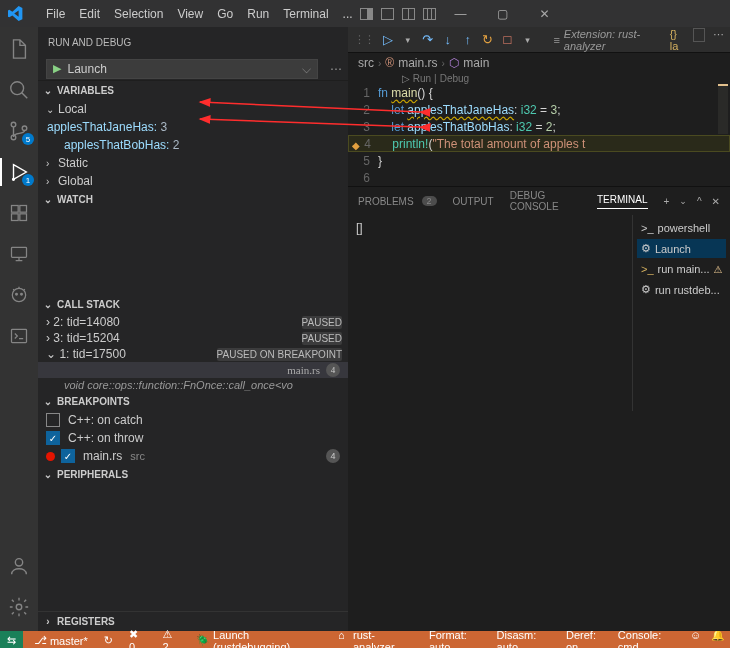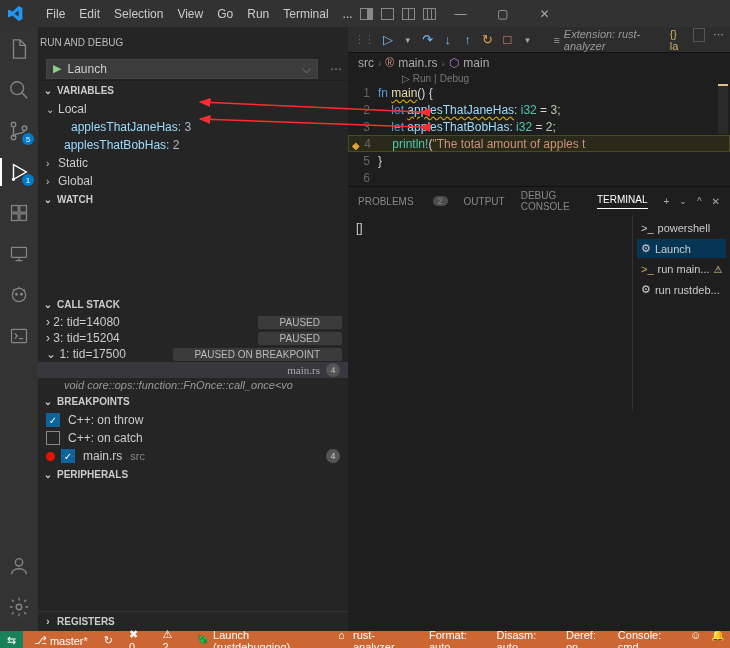--- a/index.html
+++ b/index.html
@@ -20,34 +20,34 @@
 
 .main { display: flex; height: 604px; }
 .activitybar { width: 38px; background: #333333; display: flex; flex-direction: column; align-items: center; padding-top: 10px; gap: 17px; }
 .activitybar .icon { width: 24px; height: 24px; display: flex; align-items: center; justify-content: center; color: #858585; font-size: 18px; position: relative; cursor: pointer; }
 .activitybar .icon.active { color: #ffffff; }
 .activitybar .icon.active::before { content: ''; position: absolute; left: -7px; top: -2px; bottom: -2px; width: 2px; background: #fff; }
 .badge { position: absolute; bottom: -2px; right: -3px; background: #007acc; color: #fff; border-radius: 7px; font-size: 8px; min-width: 12px; height: 12px; display: flex; align-items: center; justify-content: center; padding: 0 2px; }
 .activitybar .bottom { margin-top: auto; margin-bottom: 12px; display:flex; flex-direction:column; gap:17px; align-items:center;}
 
 .sidebar { width: 310px; background: #252526; display: flex; flex-direction: column; overflow: hidden; }
-.sidebar-header { height: 30px; display: flex; align-items: center; padding: 0 2px; font-size: 10px; color: #bbb; }
+.sidebar-header { height: 30px; display: flex; align-items: center; padding: 0 10px; font-size: 10px; color: #bbb; }
 .launch-row { display: flex; align-items: center; height: 24px; background: #252526; border-bottom: 1px solid #1e1e1e; }
 .launch-btn { background: #3c3c3c; border: 1px solid #444; height: 20px; margin: 0 6px 0 8px; flex: 1; display: flex; align-items: center; padding: 0 6px; font-size: 12px;}
 .play-tri { color: #89d185; margin-right: 6px; font-size:11px;}
 .launch-row .dots { padding: 0 6px; color:#999;}
 
 .section-header { display: flex; align-items: center; font-size: 10px; font-weight: 700; color: #ccc; padding: 4px 4px; cursor: pointer; background:#252526;}
 .section-header .chev { margin-right: 3px; font-size: 10px; width: 12px; text-align:center;}
 .tree-row { display: flex; align-items: center; padding: 1px 0; font-size: 12px; min-height: 18px;}
 .tree-row .chev { width: 10px; font-size:10px; margin: 0 2px 0 8px; }
 .var-name { color: #9cdcfe; }
 .var-val { color: #aab8c5; }
 .callstack-row { display: flex; align-items: center; justify-content: space-between; padding: 1px 6px 1px 8px; font-size: 12px; }
-.paused-badge { background: #3b3b3c; color:#bbb; font-size: 10px; padding: 1px 22px; border-radius: 2px; }
+.paused-badge { background: #3b3b3c; color:#bbb; font-size: 10px; padding: 1px 0; border-radius: 2px; }
 .stackframe { padding: 1px 8px 1px 26px; font-size: 11px; color: #ccc; display: flex; align-items: center; font-family: Consolas, monospace; white-space: nowrap; overflow:hidden;}
 .stackframe .file { margin-left: auto; color:#aaa; font-family: 'Segoe UI'; }
 .stackframe .linecircle { background:#555; border-radius:50%; width:14px; height:14px; display:inline-flex; align-items:center; justify-content:center; font-size:9px; margin-left:6px; font-family:'Segoe UI';}
 .bp-row { display: flex; align-items: center; padding: 2px 8px; font-size: 12px; }
 .chk { width: 14px; height: 14px; background: #0e639c; margin-right: 8px; display: inline-flex; align-items: center; justify-content: center; }
 .chk.off { background: #252526; border: 1px solid #888; }
 .chk::after { content: '✓'; font-size: 10px; color: #fff; }
 .chk.off::after { content: ''; }
 .bpdot { width: 9px; height: 9px; border-radius: 50%; background: #e51400; margin-right: 6px; }
 .bp-row .src { color: #888; margin-left: 8px; font-size: 11px;}
@@ -78,21 +78,21 @@
 .ty { color: #4ec9b0; }
 .num { color: #b5cea8; }
 .mac { color: #4ec9b0; }
 .str { color: #ce9178; }
 .hl-line { background: #2a2a1a; border:1px solid #4a4a20; }
 .wavy {  text-decoration: underline wavy #cca700; text-underline-offset:2px;}
 .minimap { position:absolute; right:2px; top:0; width:10px; height:50px; background:#2a2a28; border-top:2px solid #e2c08d;}
 
 .bottom-panel { height: 225px; border-top: 1px solid #111; display: flex; flex-direction: column; background:#1e1e1e;}
 .panel-tabs { display: flex; align-items: center; height: 28px; padding: 0 10px; gap: 16px; font-size: 10px; color: #888; }
-.panel-tabs .tab { cursor: pointer; display:flex; align-items:center; gap:19px;}
+.panel-tabs .tab { cursor: pointer; display:flex; align-items:center; gap:8px;}
 .panel-tabs .tab.active { color: #fff; border-bottom: 1px solid #fff; padding-bottom:3px;}
 .panel-tabs .tcount { background:#4d4d4d; border-radius:8px; padding:0 5px; font-size:9px;}
 .panel-tabs .right { margin-left: auto; display:flex; gap:10px; color:#aaa; align-items:center;}
 .panel-body { flex: 1; display: flex; font-family: Consolas, monospace; font-size: 12px; }
 .term-out { flex: 1; padding: 6px 8px; color: #ccc; }
 .term-list { width: 98px; border-left: 1px solid #333; padding: 4px 4px; display:flex; flex-direction:column; gap:2px;}
 .term-item { font-size: 11px; color: #ccc; padding: 3px 4px; display:flex; align-items:center; gap:4px; white-space:nowrap; overflow:hidden;}
 .term-item.active { background: #073655; }
 .term-item .pfx { font-size: 11px; }
 .term-item .warnico { margin-left:auto; color:#e2c08d; font-size:10px;}
@@ -222,21 +222,21 @@
 
     <div class="section-header">
         <span class="chev">⌄</span>
         <span>VARIABLES</span>
       </div>
     <div class="section-body">
       <div class="tree-row">
           <span class="chev">⌄</span>
           <span>Local</span>
         </div>
-      <div class="tree-row" style="padding-left:33px"><span class="var-name">applesThatJaneHas:</span>&nbsp;<span class="var-val">3</span></div>
+      <div class="tree-row" style="padding-left:9px"><span class="var-name">applesThatJaneHas:</span>&nbsp;<span class="var-val">3</span></div>
       <div class="tree-row" style="padding-left:26px"><span class="var-name">applesThatBobHas:</span>&nbsp;<span class="var-val">2</span></div>
       <div class="tree-row">
           <span class="chev">›</span>
           <span>Static</span>
         </div>
       <div class="tree-row">
           <span class="chev">›</span>
           <span>Global</span>
         </div>
     </div>
@@ -272,26 +272,26 @@
           <span style="font-style:italic;color:#999">void core::ops::function::FnOnce::call_once&lt;vo</span>
         </div>
     </div>
 
     <div class="section-header">
         <span class="chev">⌄</span>
         <span>BREAKPOINTS</span>
       </div>
     <div class="section-body">
       <div class="bp-row">
+          <span class="chk off"></span>
+          <span>C++: on catch</span>
+        </div>
+      <div class="bp-row">
           <span class="chk"></span>
           <span>C++: on throw</span>
-        </div>
-      <div class="bp-row">
-          <span class="chk off"></span>
-          <span>C++: on catch</span>
         </div>
       <div class="bp-row">
           <span class="bpdot"></span>
           <span class="chk"></span>
           <span>main.rs</span>
           <span class="src">src</span>
           <span class="endcircle">4</span>
         </div>
     </div>
 

